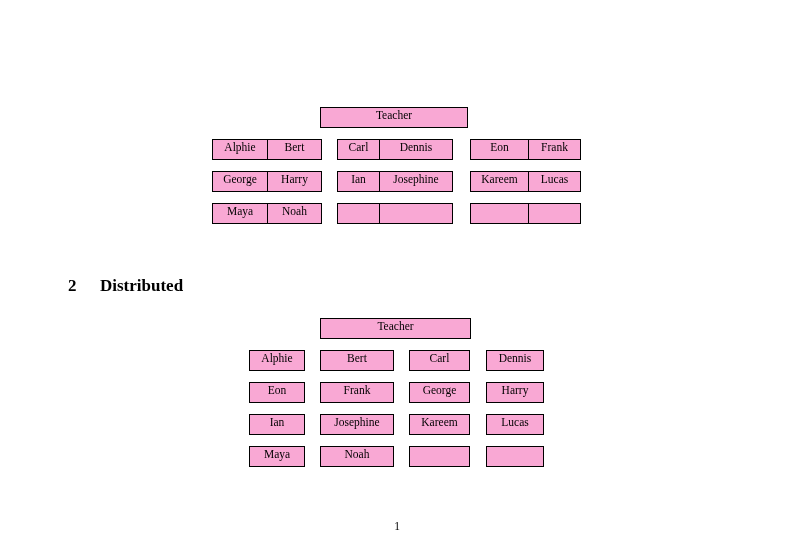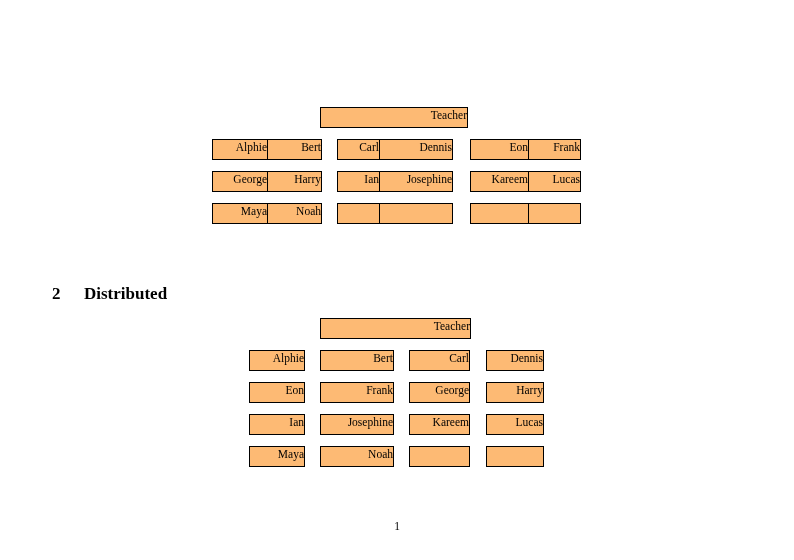--- a/index.html
+++ b/index.html
@@ -34,25 +34,25 @@
   .box-row {
     position: absolute;
     display: flex;
     height: 17px;
   }
   .cell {
     border: 1px solid #000000;
     box-sizing: border-box;
     font-size: 11.5px;
     line-height: 15px;
-    text-align: right;
+    text-align: center;
     height: 21px;
     overflow: hidden;
     white-space: nowrap;
-    background: #fdba74;
+    background: #f9a8d4;
   }
   
   .group {
     display: flex;
     position: absolute;
     height: 17px;
   }
   .group .cell + .cell {
     border-left-width: 1px;
     margin-left: -1px;
@@ -110,21 +110,21 @@
   </div>
   <div class="group" style="left:470px; top:171px;">
     <div class="cell" style="width:59px;">Kareem</div>
     <div class="cell" style="width:53px;">Lucas</div>
   </div>
   <div class="group" style="left:470px; top:203px;">
     <div class="cell" style="width:59px;"></div>
     <div class="cell" style="width:53px;"></div>
   </div>
 
-  <div class="section-heading" style="left:52px; top:276px;margin-top:8px;">
+  <div class="section-heading" style="left:68px; top:276px;">
     <span class="sec-num">2</span><span>Distributed</span>
   </div>
 
   <div class="group" style="left:320px; top:318px;">
     <div class="cell" style="width:151px;">Teacher</div>
   </div>
 
   <div class="box-row" style="left:249px; top:350px;">
     <div class="cell" style="width:56px;">Alphie</div>
     <div class="cell" style="width:74px; margin-left:15px;">Bert</div>

